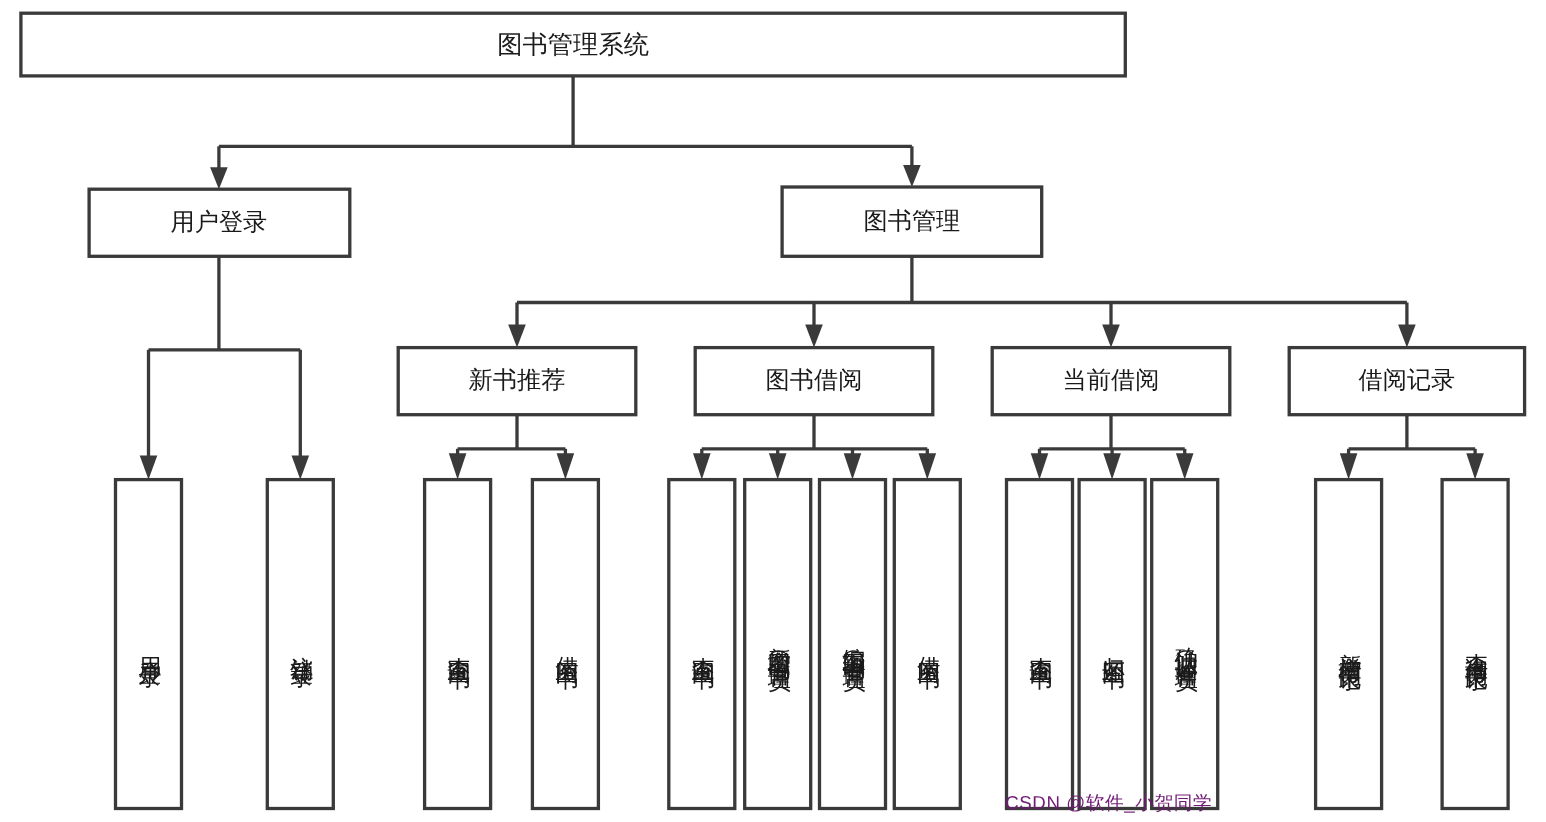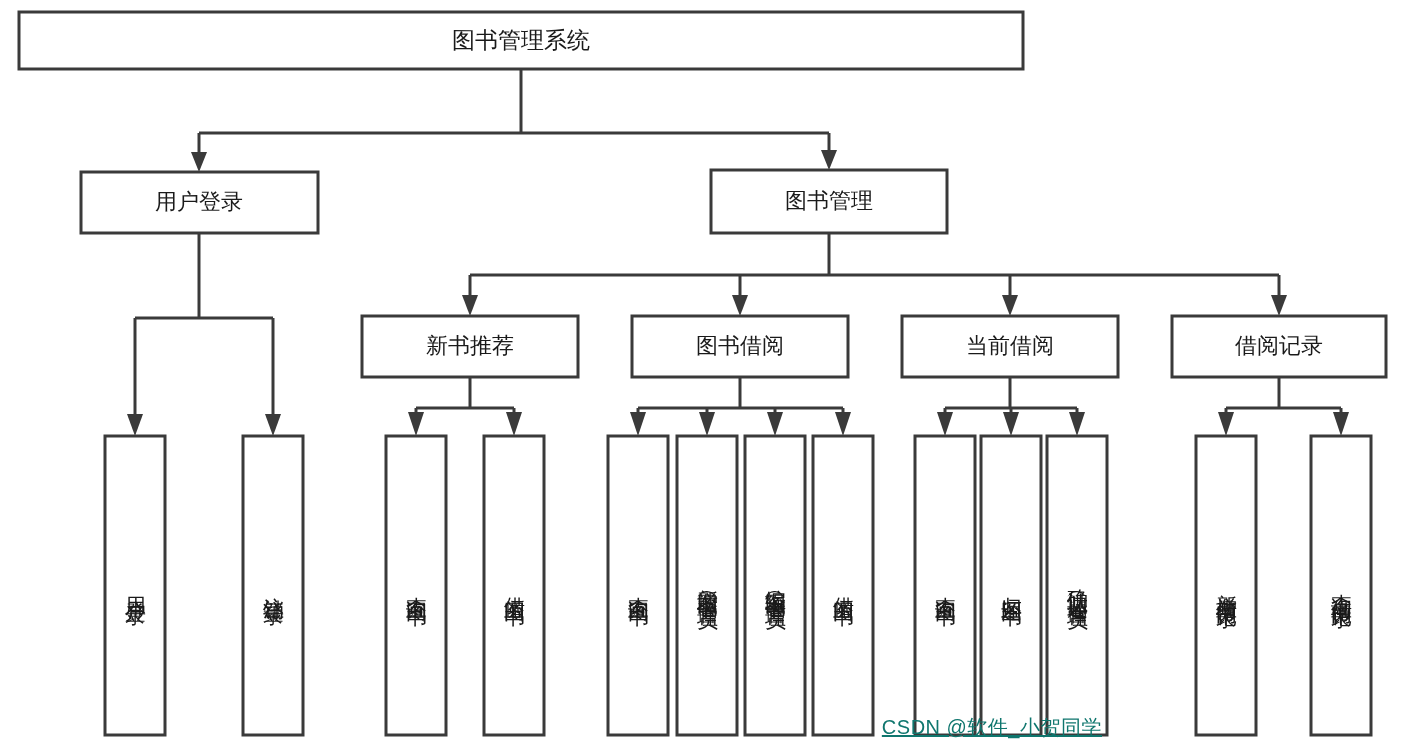--- a/index.html
+++ b/index.html
@@ -62,25 +62,24 @@
     color: #1a1a1a;
     white-space: nowrap;
     text-align: center;
     pointer-events: none;
   }
   .watermark {
     position: absolute;
     right: 10px;
     bottom: 6px;
     font-family: "Liberation Sans", "DejaVu Sans", sans-serif;
-    font-size: 20px;
-    color: #0f766e;
+    font-size: 17px;
+    color: #701a75;
     letter-spacing: 0.5px;
     white-space: nowrap;
-    text-decoration: underline;
   }
 </style>
 </head>
 <body>
 
 <div id="diagram-root">
 
   <svg class="diagram-svg" viewBox="0 0 1405 747" xmlns="http://www.w3.org/2000/svg">
     <defs>
       <marker id="arrow" viewBox="0 0 12 12" refX="6" refY="10" markerWidth="8" markerHeight="10" orient="auto-start-reverse">

